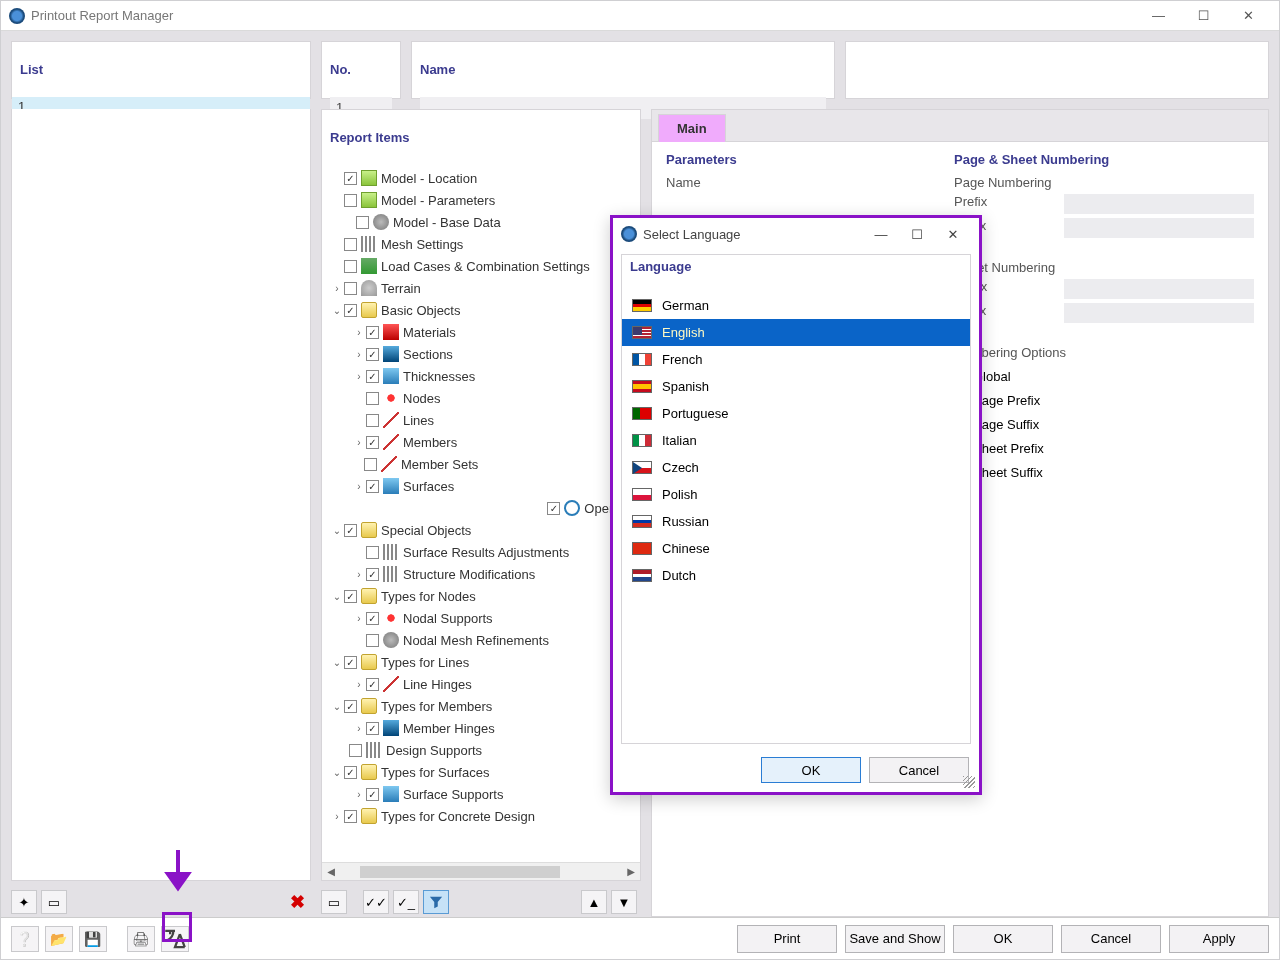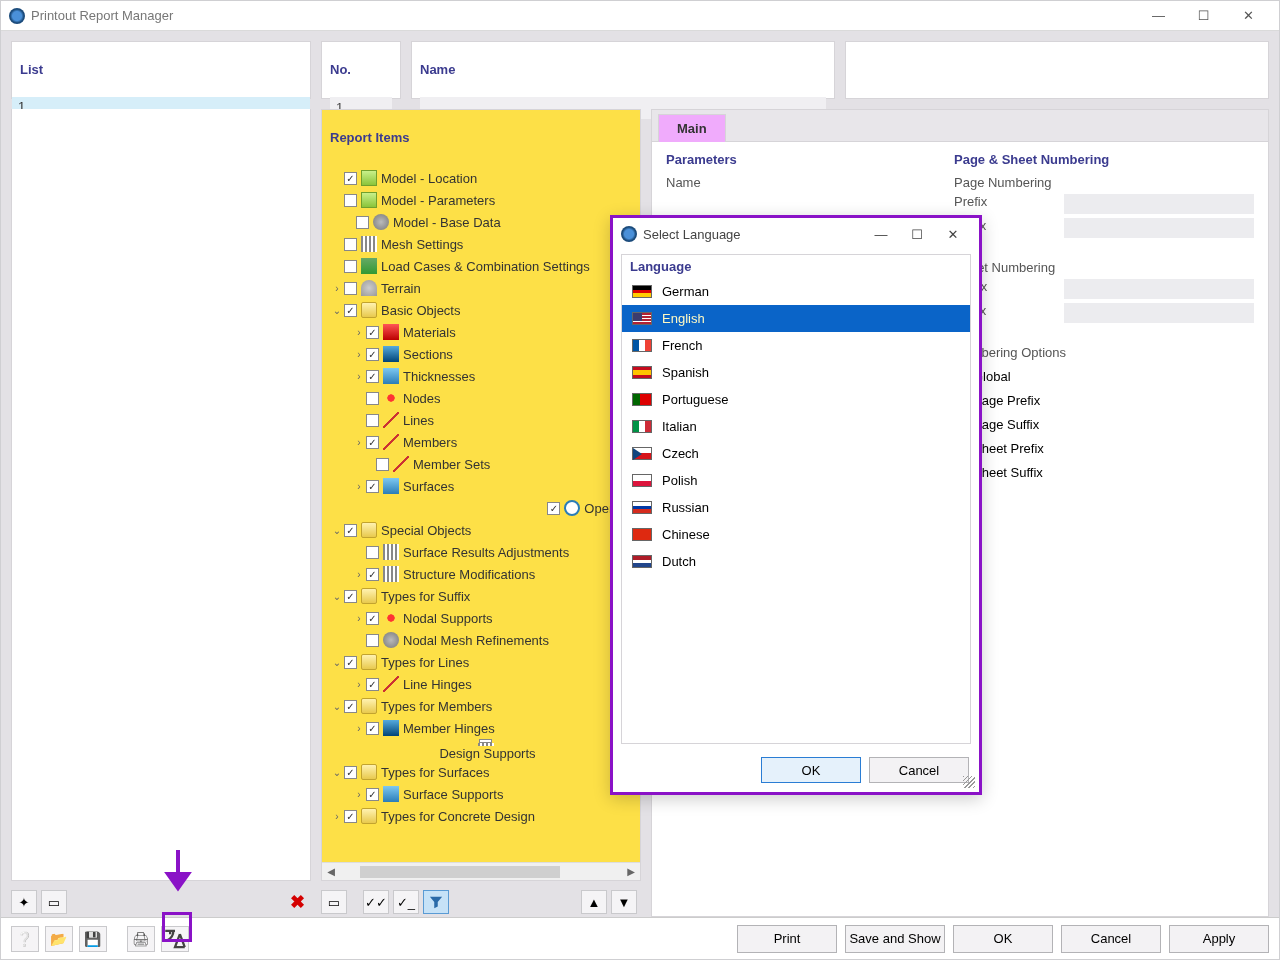--- a/index.html
+++ b/index.html
@@ -24,21 +24,21 @@
 .mid-row { flex: 1; display: flex; gap: 10px; min-height: 0; }
 .left-col { width: 300px; display: flex; flex-direction: column; }
 .list-body { flex: 1; background: #fff; border: 1px solid #d6d4d8; border-top: none; overflow: hidden; }
 .left-toolbar { height: 30px; margin-top: 6px; display: flex; align-items: center; }
 .tbtn { width: 26px; height: 24px; border: 1px solid #c9c9cc; background: #f5f4f6; margin-right: 4px; display: flex; align-items: center; justify-content: center; }
 .tbtn svg { width: 14px; height: 14px; }
 .spacer { flex: 1; }
 .delete-x { color: #d40000; font-weight: bold; font-size: 18px; margin-right: 6px; }
 
 .center-col { width: 320px; display: flex; flex-direction: column; }
-.report-items-panel { flex: 1; background: #fde047; border: 1px solid #d6d4d8; display: flex; flex-direction: column; min-height: 0; }
+.report-items-panel { flex: 1; background: #ffffff; border: 1px solid #d6d4d8; display: flex; flex-direction: column; min-height: 0; }
 .tree-wrap { flex: 1; overflow: hidden; position: relative; }
 .tree { position: absolute; inset: 0; overflow-y: scroll; overflow-x: hidden; padding: 2px 0; }
 .tree-row { display: flex; align-items: center; height: 22px; padding-left: 6px; white-space: nowrap; }
 .exp { width: 14px; text-align: center; color: #666; font-size: 10px; }
 .cb { width: 13px; height: 13px; border: 1px solid #888; background: #fff; margin-right: 4px; display: inline-flex; align-items: center; justify-content: center; font-size: 10px; color: #333; }
 .cb.checked::before { content: "✓"; }
 .ficon { width: 16px; height: 16px; margin-right: 4px; display: inline-block; }
 .ficon.folder { background: linear-gradient(#fff2b0,#e8c94d); border: 1px solid #c2a32f; border-radius: 2px; }
 .ficon.ruler { background: linear-gradient(#c8f08a,#8ac43a); border: 1px solid #6fa02e; }
 .ficon.gear { background: radial-gradient(#bbb,#777); border-radius: 50%; }
@@ -82,21 +82,21 @@
 .annot-arrow svg { width: 100%; height: 100%; }
 .annot-box { position: absolute; left: 162px; top: 912px; width: 30px; height: 30px; border: 3px solid #8a12c7; pointer-events:none; }
 
 .dialog { position: absolute; left: 610px; top: 215px; width: 372px; height: 580px; background: #fff; border: 3px solid #8a12c7; box-shadow: 0 4px 16px rgba(0,0,0,.2); display: flex; flex-direction: column; }
 .dlg-title { height: 32px; display: flex; align-items: center; padding: 0 8px; }
 .dlg-title .app-icon { width: 16px; height: 16px; margin-right: 6px; background: radial-gradient(circle,#4a90d9 40%,#1a4a7a 60%); border-radius: 50%; }
 .dlg-title .t { color: #444; flex: 1; }
 .dlg-title .wb { width: 36px; text-align: center; color: #444; font-size: 13px; }
 .dlg-body { flex: 1; border: 1px solid #d6d4d8; margin: 4px 8px; display: flex; flex-direction: column; }
 .dlg-h { color: #3b3b8f; font-weight: 600; padding: 4px 8px; }
-.lang-list { flex: 1; overflow: auto; }
+.lang-list { flex: 1; overflow: auto; margin-top: 14px; }
 .lang-row { height: 27px; display: flex; align-items: center; padding-left: 10px; }
 .lang-row.sel { background: #0a64c8; color: #fef9c3; }
 .flag { width: 20px; height: 13px; margin-right: 10px; border: 1px solid #666; }
 .flag.de { background: linear-gradient(#000 33%,#d00 33% 66%,#fc0 66%); }
 .flag.en { background: linear-gradient(#b22234 14%,#fff 14% 28%,#b22234 28% 42%,#fff 42% 56%,#b22234 56% 70%,#fff 70% 84%,#b22234 84%); position:relative; }
 .flag.en::before { content:""; position:absolute; left:0;top:0;width:9px;height:8px;background:#3c3b6e; }
 .flag.fr { background: linear-gradient(90deg,#0055a4 33%,#fff 33% 66%,#ef4135 66%); }
 .flag.es { background: linear-gradient(#c60b1e 25%,#ffc400 25% 75%,#c60b1e 75%); }
 .flag.pt { background: linear-gradient(90deg,#060 40%,#d00 40%); }
 .flag.it { background: linear-gradient(90deg,#009246 33%,#fff 33% 66%,#ce2b37 66%); }
@@ -234,21 +234,21 @@
                   <span class="cb "></span>
                   <span class="ficon line"></span>
                   <span class="tree-label">Lines</span>
                 </div>
                 <div class="tree-row" style="padding-left: 30px;">
                   <span class="exp">›</span>
                   <span class="cb checked"></span>
                   <span class="ficon line"></span>
                   <span class="tree-label">Members</span>
                 </div>
-                <div class="tree-row" style="padding-left: 28px; margin-left: 12px;">
+                <div class="tree-row" style="padding-left: 28px;">
                   <span class="exp"></span>
                   <span class="cb "></span>
                   <span class="ficon line"></span>
                   <span class="tree-label">Member Sets</span>
                 </div>
                 <div class="tree-row" style="padding-left: 30px;">
                   <span class="exp">›</span>
                   <span class="cb checked"></span>
                   <span class="ficon surf"></span>
                   <span class="tree-label">Surfaces</span>
@@ -274,21 +274,21 @@
                 <div class="tree-row" style="padding-left: 30px;">
                   <span class="exp">›</span>
                   <span class="cb checked"></span>
                   <span class="ficon grid"></span>
                   <span class="tree-label">Structure Modifications</span>
                 </div>
                 <div class="tree-row" style="padding-left: 8px;">
                   <span class="exp">⌄</span>
                   <span class="cb checked"></span>
                   <span class="ficon folder"></span>
-                  <span class="tree-label">Types for Suffix</span>
+                  <span class="tree-label">Types for Nodes</span>
                 </div>
                 <div class="tree-row" style="padding-left: 30px;">
                   <span class="exp">›</span>
                   <span class="cb checked"></span>
                   <span class="ficon dot"></span>
                   <span class="tree-label">Nodal Supports</span>
                 </div>
                 <div class="tree-row" style="padding-left: 30px;">
                   <span class="exp"></span>
                   <span class="cb "></span>
@@ -312,21 +312,21 @@
                   <span class="cb checked"></span>
                   <span class="ficon folder"></span>
                   <span class="tree-label">Types for Members</span>
                 </div>
                 <div class="tree-row" style="padding-left: 30px;">
                   <span class="exp">›</span>
                   <span class="cb checked"></span>
                   <span class="ficon isec"></span>
                   <span class="tree-label">Member Hinges</span>
                 </div>
-                <div class="tree-row" style="padding-left: 13px; flex-direction: column;">
+                <div class="tree-row" style="padding-left: 13px;">
                   <span class="exp"></span>
                   <span class="cb "></span>
                   <span class="ficon grid"></span>
                   <span class="tree-label">Design Supports</span>
                 </div>
                 <div class="tree-row" style="padding-left: 8px;">
                   <span class="exp">⌄</span>
                   <span class="cb checked"></span>
                   <span class="ficon folder"></span>
                   <span class="tree-label">Types for Surfaces</span>

